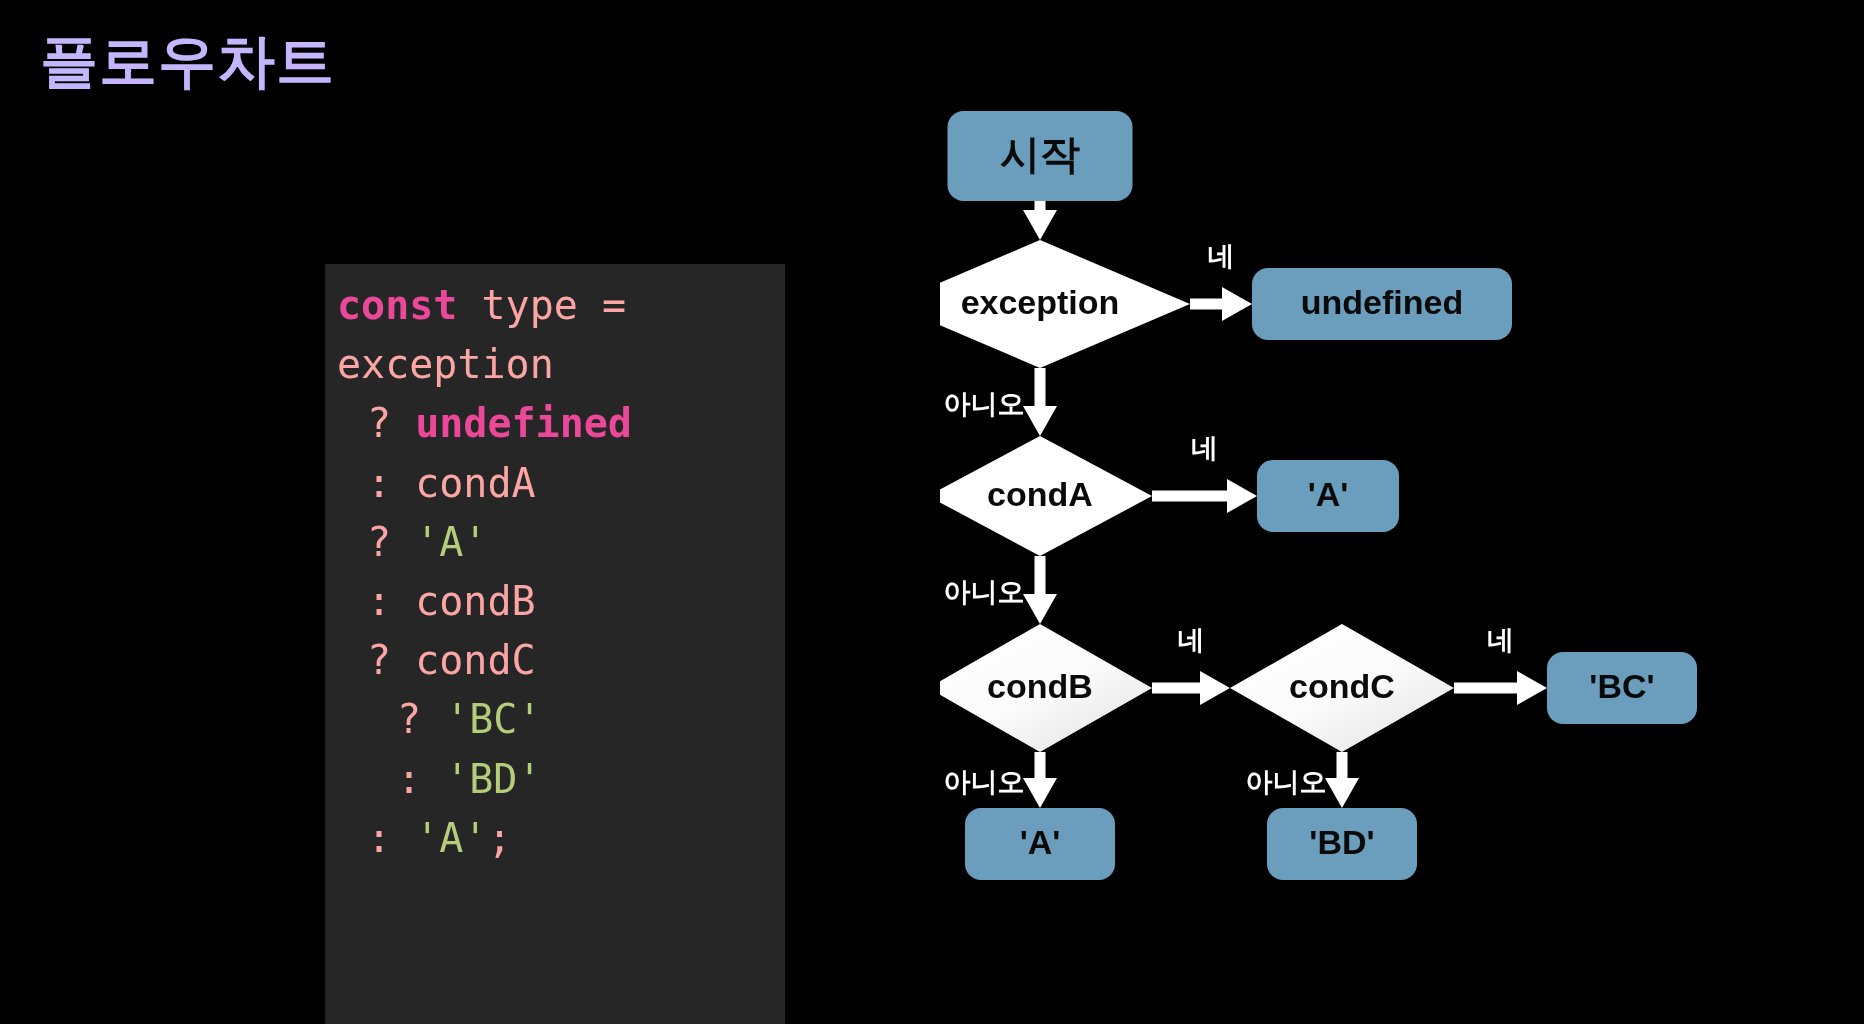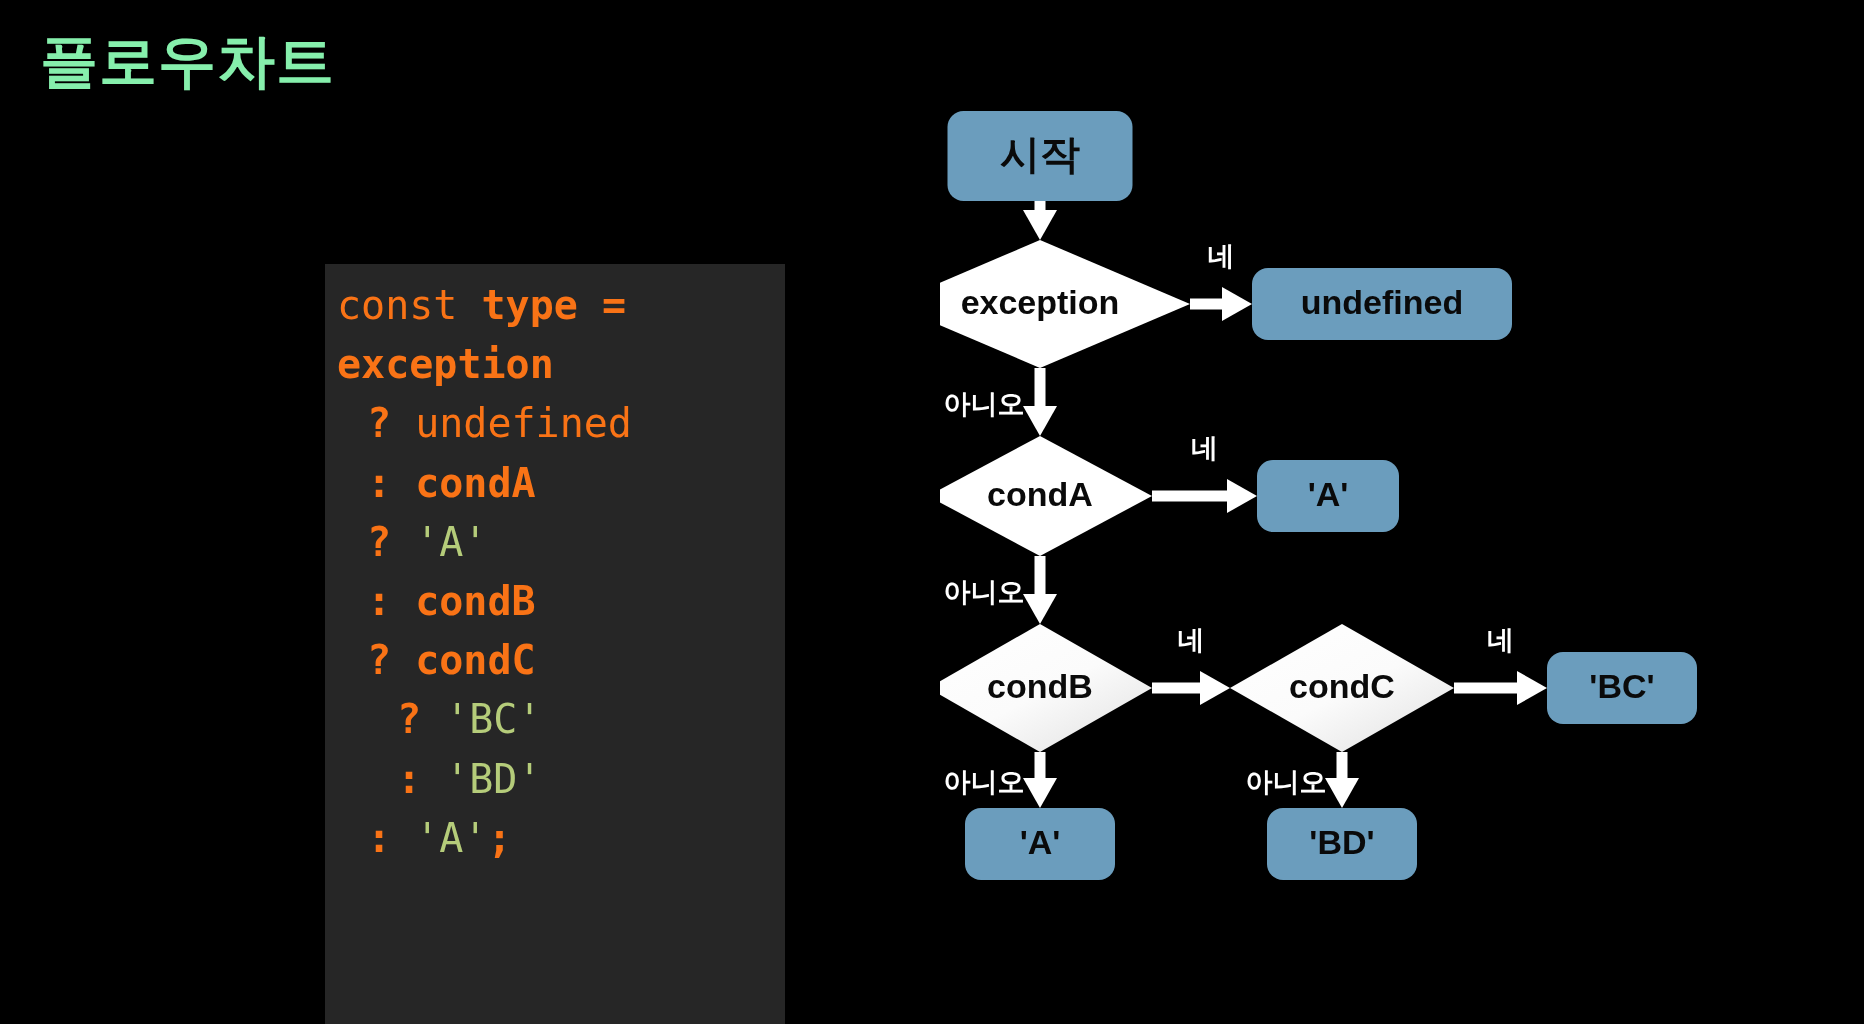--- a/index.html
+++ b/index.html
@@ -10,21 +10,21 @@
     font-family:"Liberation Sans","DejaVu Sans",sans-serif;
     position:relative;
   }
 
   
   #page-title{
     position:absolute;
     left:40px; top:26px;
     font-size:58px;
     font-weight:bold;
-    color:#86efac;
+    color:#c4b5fd;
     letter-spacing:1px;
     line-height:1.2;
     white-space:nowrap;
   }
 
   
   #code-block{
     position:absolute;
     left:325px; top:264px;
     width:460px;
@@ -33,23 +33,23 @@
     box-sizing:border-box;
     font-family:"DejaVu Sans Mono","Liberation Mono",monospace;
     font-size:40px;
     line-height:1.48;
     color:#e8e8e8;
     white-space:pre;
     overflow:hidden;
     height:760px;
   }
   .code-line{ padding-left:12px; white-space:pre; }
-  .tok-kw{ color:#f97316; }
+  .tok-kw{ color:#ec4899;font-weight:bold; }
   .tok-str{ color:#b5cc7a; }
-  .tok-pl{ color:#f97316;font-weight:bold; }
+  .tok-pl{ color:#fca5a5; }
 
   
   #flowchart{
     position:absolute;
     left:940px; top:104px;
     width:924px; height:904px;
   }
   #flowchart svg{ display:block; }
   .fc-node-label{
     font-family:"Liberation Sans","DejaVu Sans",sans-serif;

